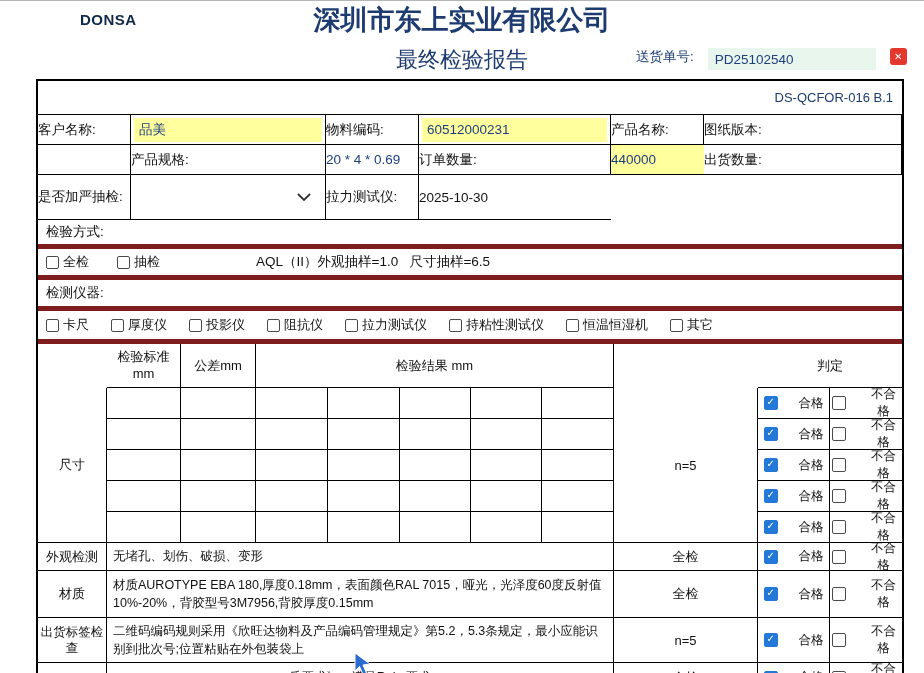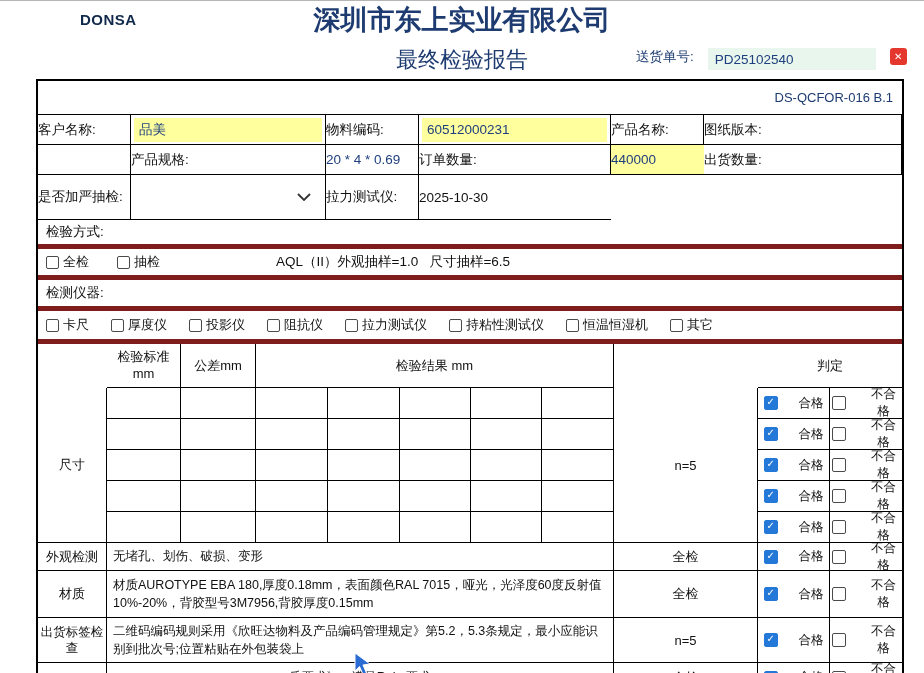--- a/index.html
+++ b/index.html
@@ -28,21 +28,21 @@
   .icell.ivwrap{padding:2px 3px}
   .val{color:#1e3f7d}
   .yellowfill{background:#ffff9e}
   .yin{background:#ffff9e;height:24px;flex:1;display:flex;align-items:center;padding:0 5px;color:#1e3f7d;box-sizing:border-box}
   .ddcell{justify-content:flex-end;padding-right:14px}
   
   .frow{border-bottom:5px solid #7f1d1d;display:flex;align-items:center;padding:0 8px;font-size:13.5px;box-sizing:border-box}
   .h29{height:29px}.h31{height:31px}.h33{height:33px}
   .opt{display:flex;align-items:center;margin-right:28px}
   .opt2{display:flex;align-items:center;margin-right:22px}
-  .aql{margin-left:88px;white-space:pre}
+  .aql{margin-left:68px;white-space:pre}
   
   .cb{width:13px;height:13px;border:1.5px solid #4a4a4a;border-radius:2px;background:#fff;display:inline-block;flex:none;box-sizing:border-box;position:relative}
   .cb.big{width:14px;height:14px}
   .cb.checked{background:#2479d8;border-color:#2479d8}
   .cb.checked::after{content:"✓";color:#fff;font-size:10px;font-weight:700;position:absolute;left:2px;top:-1px}
   .cbl{margin-left:4px;font-size:13px}
   
   .mgrid{display:grid;grid-template-columns:69px 74px 75px 72px 72px 71px 71px 72px 144px 72px 72px;
          grid-template-rows:44px 31px 31px 31px 31px 31px 28px 47px 45px 30px}
   .mcell{border-right:1px solid #000;border-bottom:1px solid #000;box-sizing:border-box;display:flex;align-items:center;justify-content:center;font-size:13px;text-align:center;overflow:hidden}

